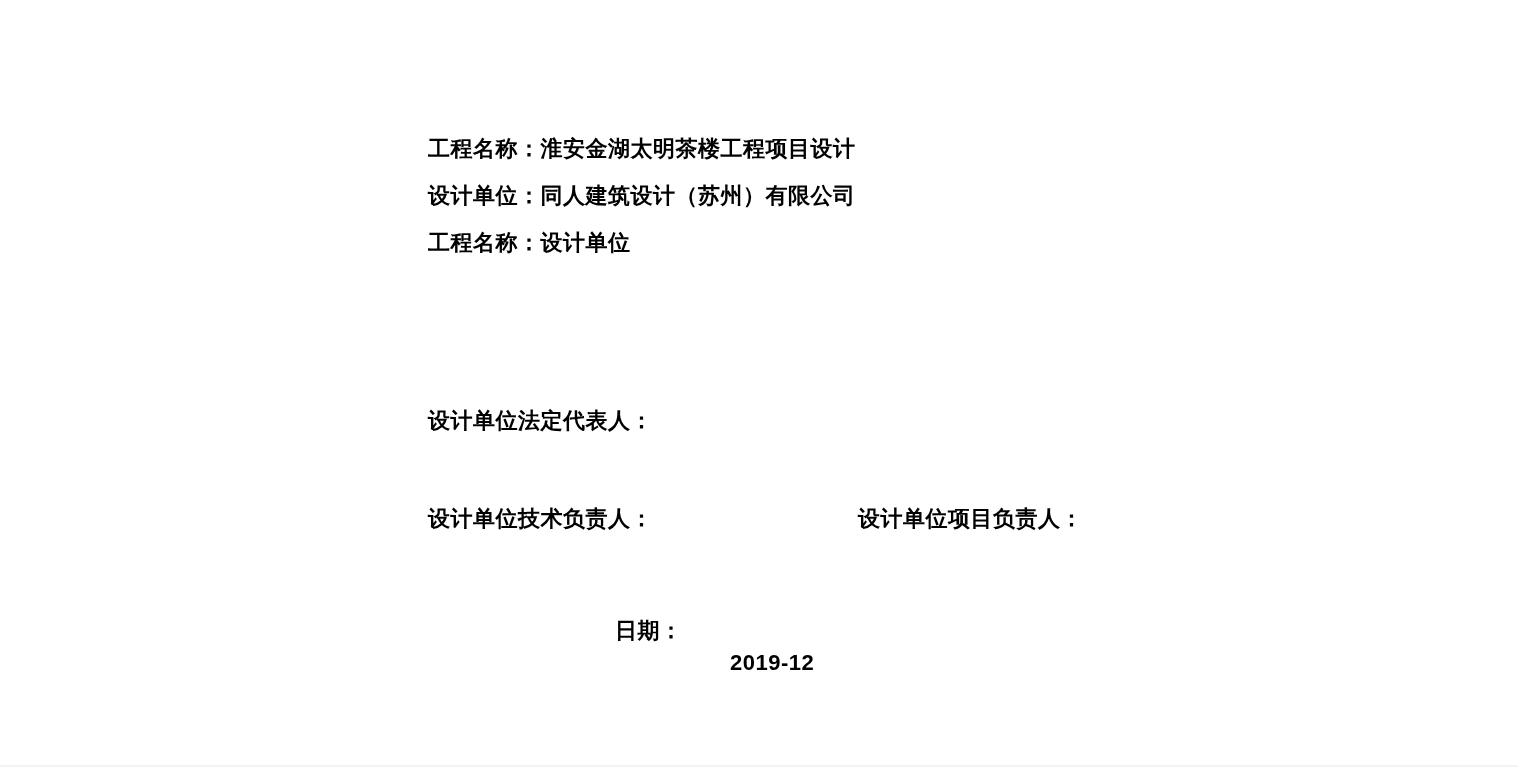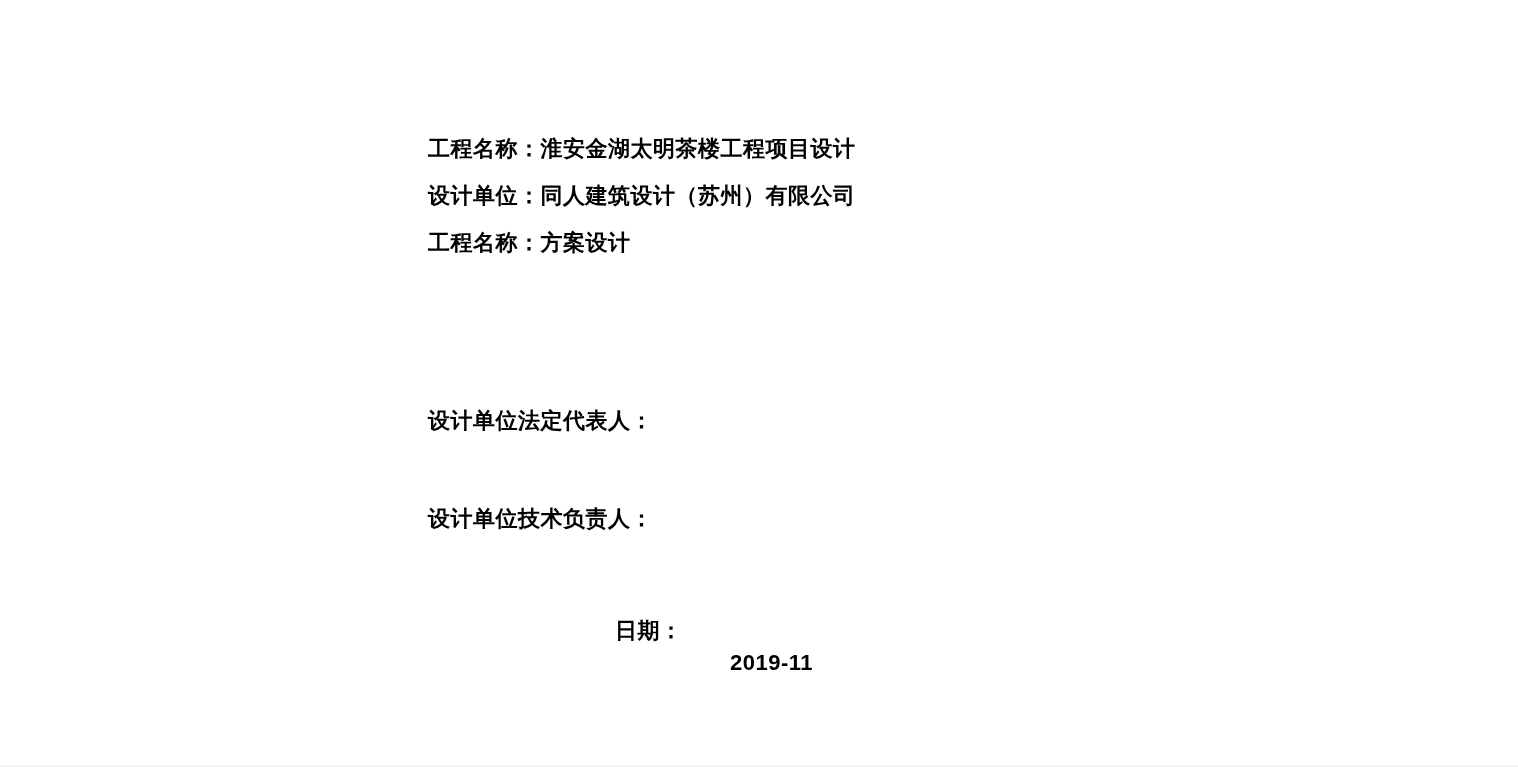--- a/index.html
+++ b/index.html
@@ -44,25 +44,26 @@
 
   <div class="run pos-design-unit">
     <span>设计单位：</span><span>同人建筑设计（苏州）有限公司</span>
   </div>
 
   <div class="run pos-project-name">
     <span>工程名称：</span><span>淮安金湖太明茶楼工程项目设计</span>
   </div>
 
   <div class="run pos-design-stage">
-    <span>工程名称：</span><span>方案设计</span>
+    <span>工程名称：</span><span>设计单位</span>
   </div>
 
   <div class="run pos-legal-rep">设计单位法定代表人：</div>
 
   <div class="run pos-tech-director">设计单位技术负责人：</div>
 
+  <div class="run pos-proj-director">设计单位项目负责人：</div>
 
   <div class="run pos-date-label">日期：</div>
 
-  <div class="run pos-date-value">2019-11</div>
+  <div class="run pos-date-value">2019-12</div>
 
 </div>
 
 </body></html>

